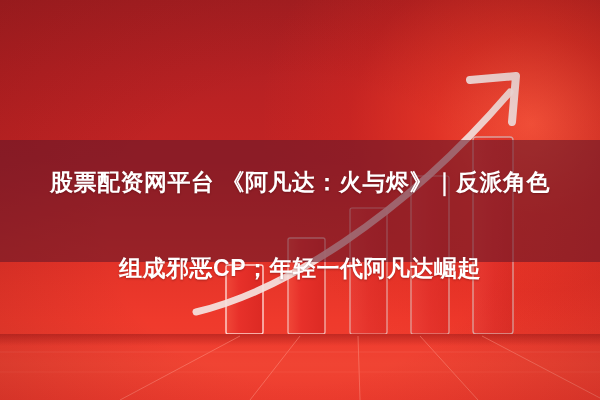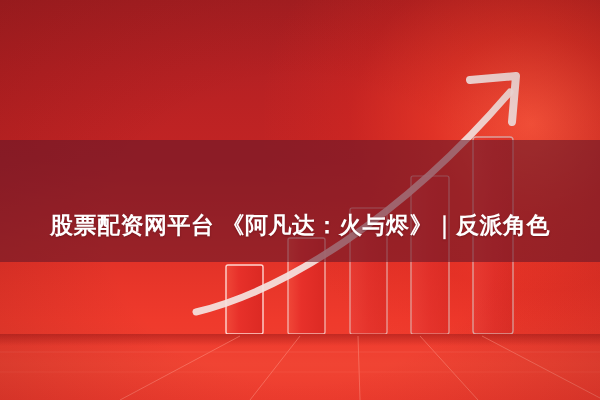--- a/index.html
+++ b/index.html
@@ -149,15 +149,16 @@
       <line x1="482" y1="336" x2="600" y2="398"></line>
       <line x1="0" y1="352" x2="600" y2="352" opacity="0.35"></line>
       <line x1="0" y1="372" x2="600" y2="372" opacity="0.28"></line>
     </g>
   </svg>
 
   <div class="bg-vignette"></div>
 
   <div class="text-band">
     <div class="headline">股票配资网平台 《阿凡达：火与烬》｜反派角色</div>
+    <div class="headline">组成邪恶CP；年轻一代阿凡达崛起</div>
   </div>
 
 </div>
 
 </body></html>

